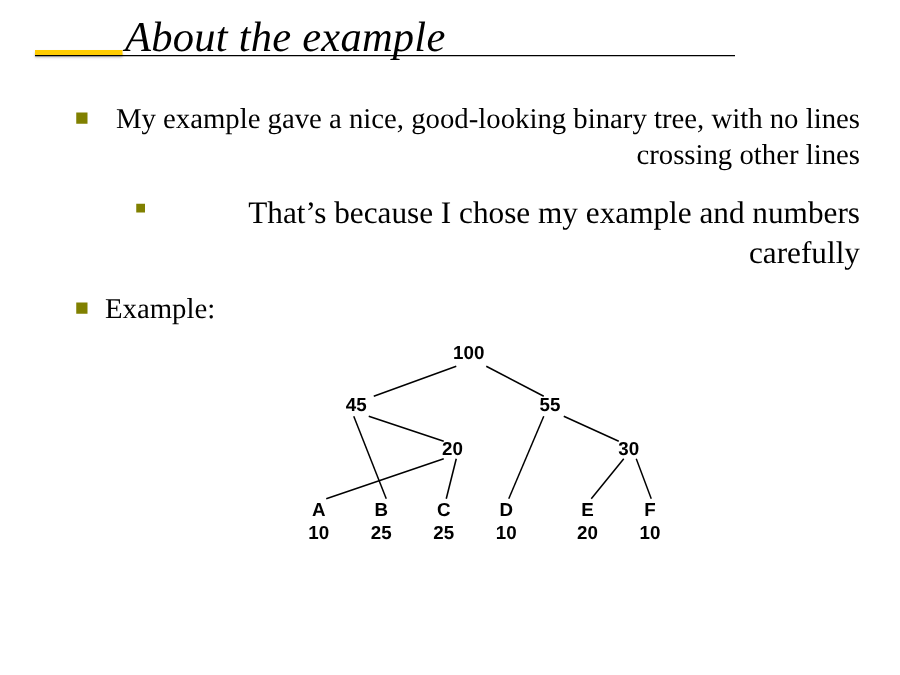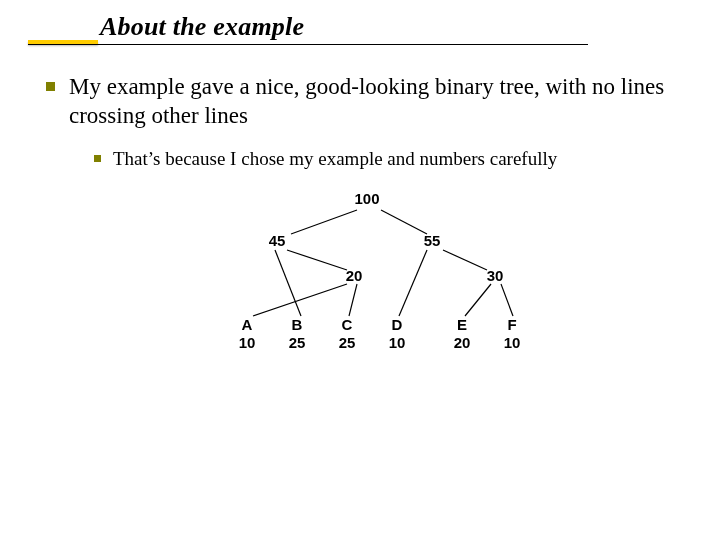--- a/index.html
+++ b/index.html
@@ -25,28 +25,29 @@
   }
   .title-line {
     position: absolute;
     left: 28px;
     top: 44px;
     width: 560px;
     height: 1px;
     background: #000;
   }
   .title {
-    font-size: 26px;
+    font-size: 34px;
     font-style: italic;
-    font-weight: 700;
+    font-weight: 400;
     padding-left: 72px;
     letter-spacing: 0.2px;
   }
   .content {
-    padding: 30px 32px 0 46px;
+    padding: 30px 32px 0 61px;
+    text-align: right;
   }
   .l1 {
     display: flex;
     align-items: flex-start;
     margin-bottom: 10px;
   }
   .l1 .bullet {
     width: 9px; height: 9px; background: #808000;
     flex: none; margin: 10px 14px 0 0;
   }
@@ -59,21 +60,21 @@
   .l2 {
     display: flex;
     align-items: flex-start;
     margin-bottom: 4px;
   }
   .l2 .bullet {
     width: 7px; height: 7px; background: #808000;
     flex: none; margin: 8px 12px 0 0;
   }
   .l2 .txt {
-    font-size: 19px; line-height: 1.3;
+    font-size: 25px; line-height: 1.3;
   }
   .diagram-wrap {
     width: 100%;
     display: flex;
     justify-content: center;
     margin-top: 4px;
     font-weight: bold;
   }
   .diagram {
     width: 360px;
@@ -105,20 +106,24 @@
     <span class="txt">My example gave a nice, good-looking binary tree, with no lines crossing other lines</span>
   </div>
 
   <div class="l2list">
     <div class="l2">
       <span class="bullet"></span>
       <span class="txt">That’s because I chose my example and numbers carefully</span>
     </div>
   </div>
 
+  <div class="l1">
+    <span class="bullet"></span>
+    <span class="txt">Example:</span>
+  </div>
 
   <div class="diagram-wrap">
     <svg class="diagram" viewBox="0 0 360 180">
 
       <line x1="170" y1="22" x2="104" y2="46"></line>
       <line x1="194" y1="22" x2="240" y2="46"></line>
 
       <line x1="88" y1="62" x2="114" y2="128"></line>
       <line x1="100" y1="62" x2="160" y2="82"></line>
 

